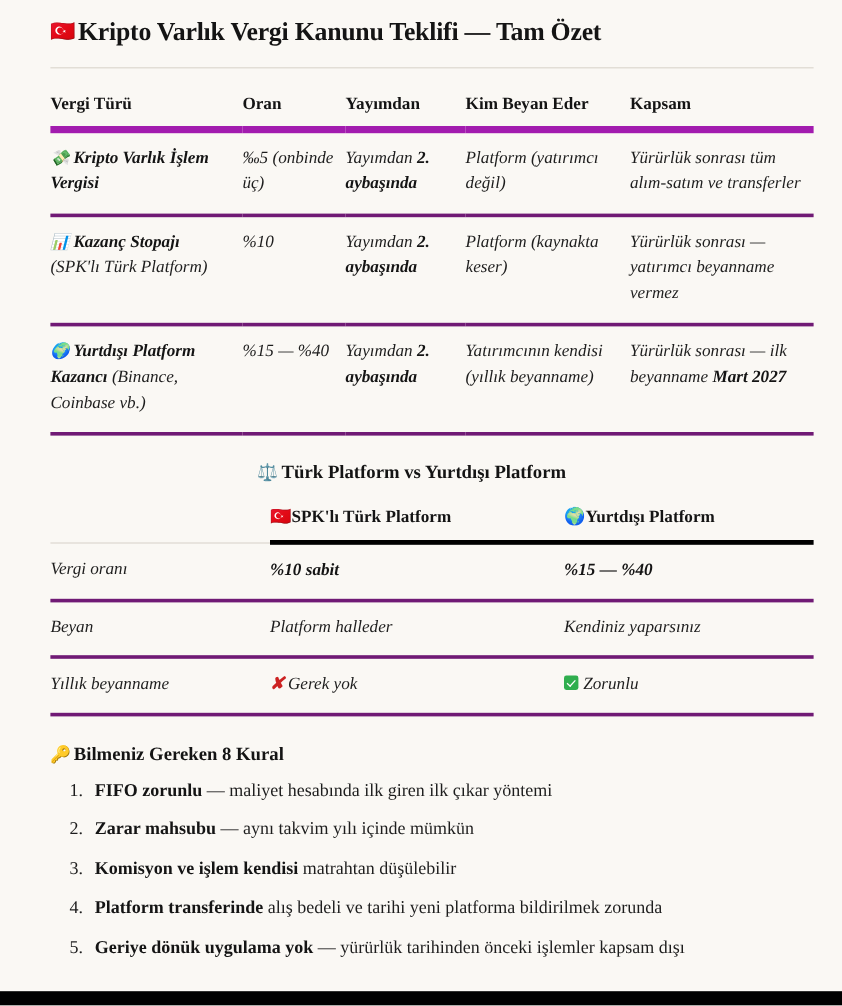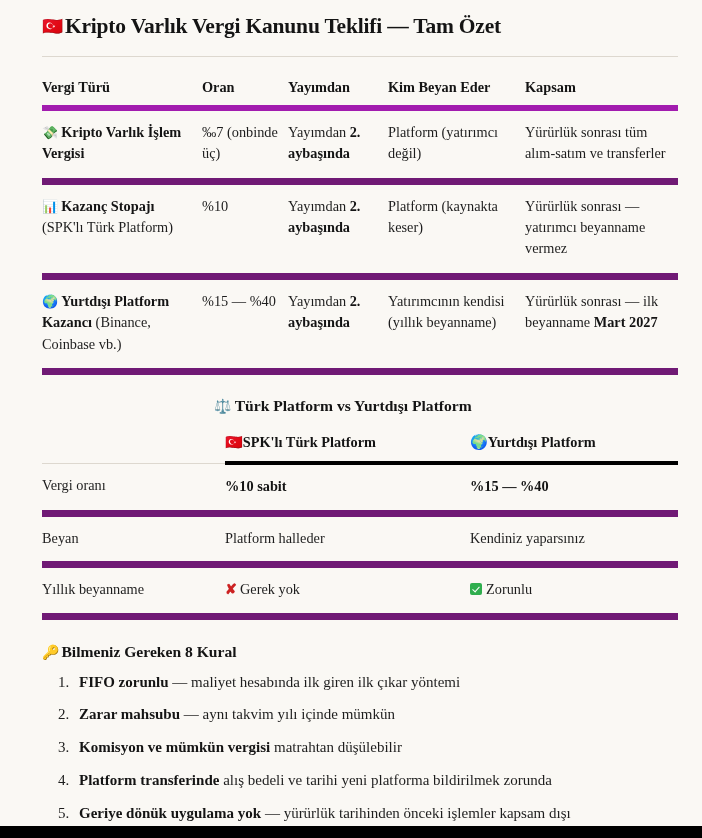--- a/index.html
+++ b/index.html
@@ -73,23 +73,24 @@
     padding: 5px 10px 9px 0;
     border-bottom: 6px solid #a21caf;
     vertical-align: top;
     color: #141414;
   }
   table td {
     text-align: left;
     font-size: 14.3px;
     line-height: 1.5;
     padding: 11px 10px 13px 0;
-    border-bottom: 7px solid #701a75;
+    border-bottom: 3px solid #701a75;
     vertical-align: top;
     color: #1d1d1d;
+    font-style: italic;
   }
   table td b, table th b { font-weight: bold; color: #141414; }
   td .emj { margin-right: 3px; font-size: 13px; }
 
   .tax-table col.c0 { width: 160px; }
   .tax-table col.c1 { width: 86px; }
   .tax-table col.c2 { width: 100px; }
   .tax-table col.c3 { width: 137px; }
   .tax-table col.c4 { width: 153px; }
 
@@ -177,21 +178,21 @@
         <th>Yayımdan</th>
         <th>Kim Beyan Eder</th>
         <th>Kapsam</th>
       </tr>
     </thead>
     <tbody>
       <tr>
         <td>
           <span class="emj">💸</span><b>Kripto Varlık İşlem Vergisi</b><span></span>
         </td>
-        <td>‰7 (onbinde üç)</td>
+        <td>‰5 (onbinde üç)</td>
         <td><span>Yayımdan </span><b>2. aybaşında</b></td>
         <td>Platform (yatırımcı değil)</td>
         <td><span>Yürürlük sonrası tüm alım-satım ve transferler</span><b></b></td>
       </tr>
       <tr>
         <td>
           <span class="emj">📊</span><b>Kazanç Stopajı</b><span> (SPK'lı Türk Platform)</span>
         </td>
         <td>%10</td>
         <td><span>Yayımdan </span><b>2. aybaşında</b></td>
@@ -254,20 +255,20 @@
     </tbody>
   </table>
 
   <h2 class="rules-title">
     <span class="emj">🔑</span><span>Bilmeniz Gereken 8 Kural</span>
   </h2>
 
   <ol class="rules">
     <li><b>FIFO zorunlu</b><span> — maliyet hesabında ilk giren ilk çıkar yöntemi</span></li>
     <li><b>Zarar mahsubu</b><span> — aynı takvim yılı içinde mümkün</span></li>
-    <li><b>Komisyon ve mümkün vergisi</b><span> matrahtan düşülebilir</span></li>
+    <li><b>Komisyon ve işlem kendisi</b><span> matrahtan düşülebilir</span></li>
     <li><b>Platform transferinde</b><span> alış bedeli ve tarihi yeni platforma bildirilmek zorunda</span></li>
     <li><b>Geriye dönük uygulama yok</b><span> — yürürlük tarihinden önceki işlemler kapsam dışı</span></li>
   </ol>
 
 </div>
 
 <div class="bottom-bar"></div>
 
 </body></html>

